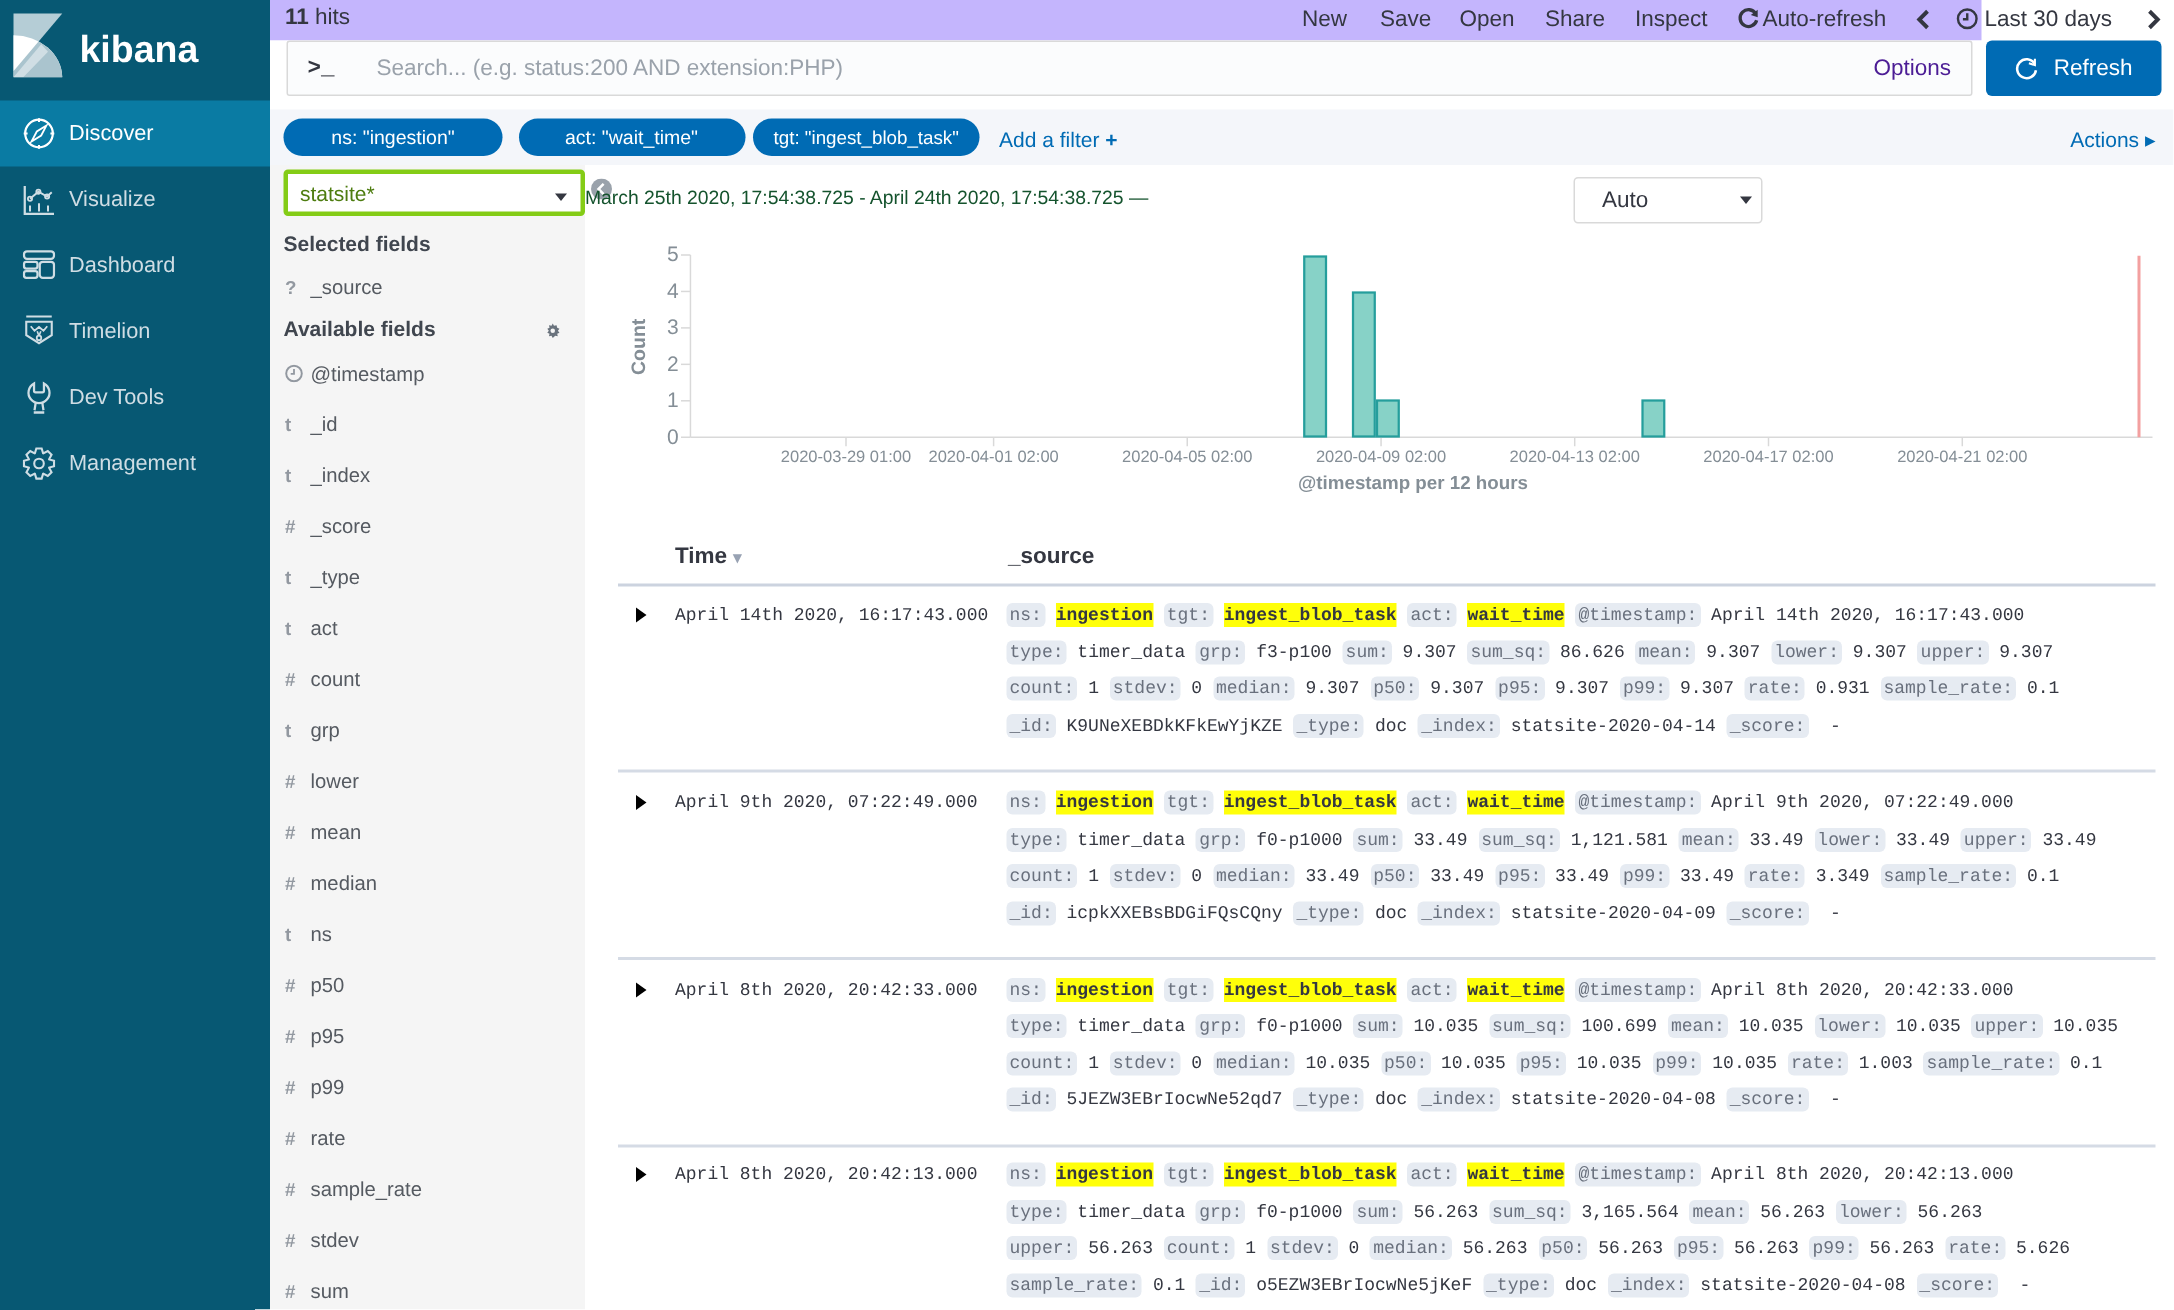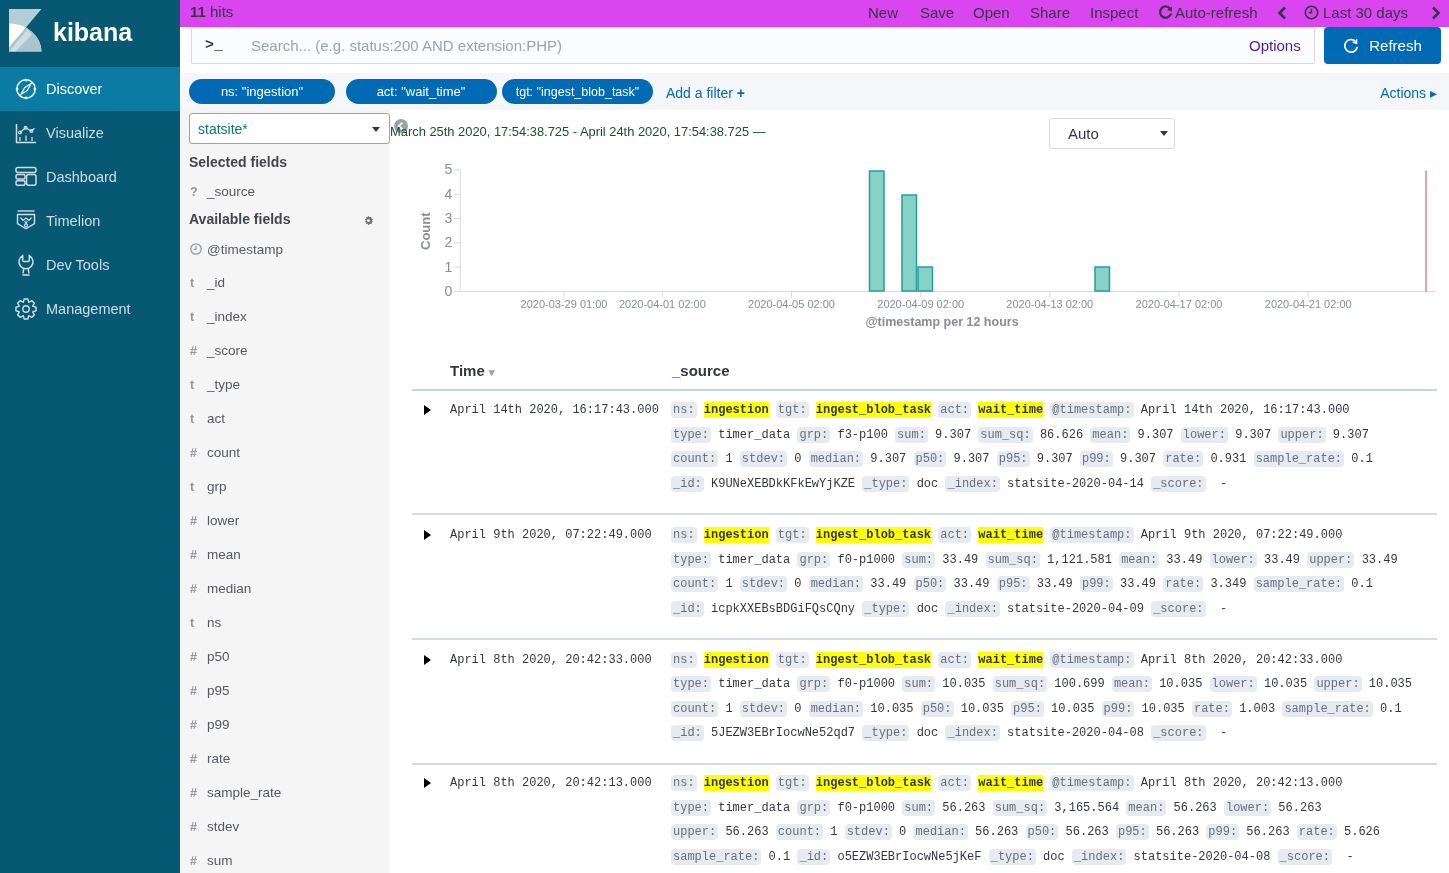--- a/index.html
+++ b/index.html
@@ -11,21 +11,21 @@
 
 #sidebar { left:0; top:0; width:180px; height:873px; background:#075873; }
 #logo { position:absolute; left:0; top:0; width:180px; height:67px; }
 .navitem { position:absolute; left:0; width:180px; height:44px; color:#cfdde4;
   font-size:15px; display:flex; align-items:center; }
 .navitem.active { background:#0a7ba3; color:#fff; }
 .navitem .nicon { width:22px; height:22px; margin-left:15px; }
 .navitem .nlabel { margin-left:9px; font-size:14.5px; }
 
 
-#topbar { left:180px; top:0; width:1269px; height:27px; background:#d946ef; }
+#topbar { left:180px; top:0; width:1141px; height:27px; background:#c4b5fd; }
 #hits { position:absolute; left:10px; top:3px; font-size:15px; color:#343741; }
 #hits b { font-weight:bold; }
 #topnav { position:absolute; left:0; top:0; width:1269px; height:27px;
   font-size:15px; color:#343741; }
 #topnav .mi { position:absolute; top:4px; }
 
 
 #searchrow { left:180px; top:27px; width:1269px; height:48px; background:#fff; }
 #searchbox { position:absolute; left:11px; top:0px; width:1124px; height:37px;
   background:#fbfcfd; border:1px solid #d9d9d9; border-radius:2px;
@@ -42,22 +42,22 @@
 #filterbar { left:180px; top:73px; width:1269px; height:37px; background:#f4f6fa; }
 .pill { position:absolute; top:6px; height:25px; background:#006bb4; color:#fff;
   border-radius:13px; font-size:13px; display:flex; align-items:center;
   justify-content:center; }
 #addfilter { position:absolute; left:486px; top:12px; color:#006bb4; font-size:14px; }
 #actions { position:absolute; right:12px; top:12px; color:#006bb4; font-size:14px; }
 
 
 #fieldpanel { left:180px; top:110px; width:210px; height:763px; background:#f5f5f5; }
 #idxsel { position:absolute; left:9px; top:3px; width:201px; height:31px;
-  background:#fff; border:1px solid #84cc16; border-radius:3px;
-  display:flex; align-items:center; font-size:14px; color:#0f766e; }
+  background:#fff; border:3px solid #84cc16; border-radius:3px;
+  display:flex; align-items:center; font-size:14px; color:#4d7c0f; }
 #idxsel .caret { position:absolute; right:9px; top:13px; width:0; height:0;
   border-left:4.5px solid transparent; border-right:4.5px solid transparent;
   border-top:5.5px solid #343741; }
 .fheading { position:absolute; left:9px; font-size:14px; font-weight:bold; color:#40464f; }
 .frow { position:absolute; left:10px; font-size:13.5px; color:#555a61;
   display:flex; align-items:center; }
 .ficon { display:inline-block; width:17px; color:#9298a0; font-size:12.5px;
   font-weight:bold; flex:0 0 17px; }
 
 

